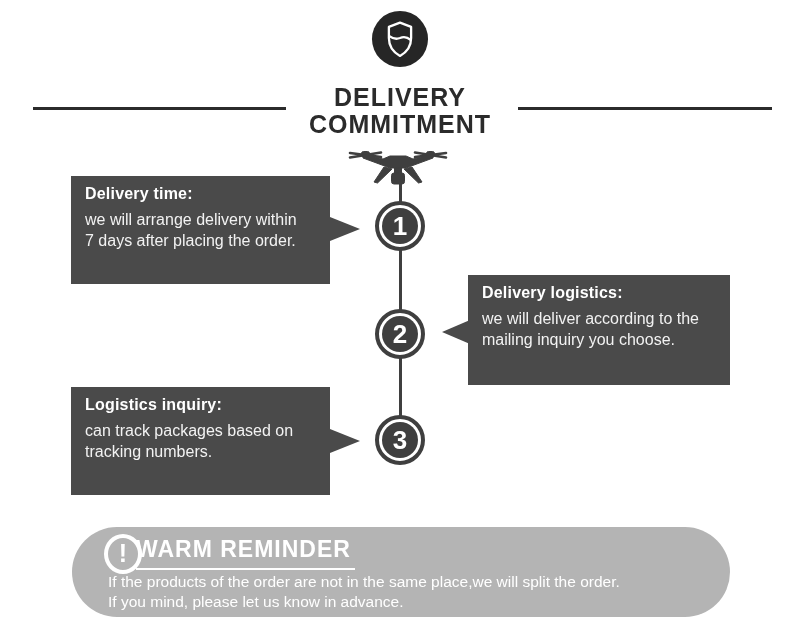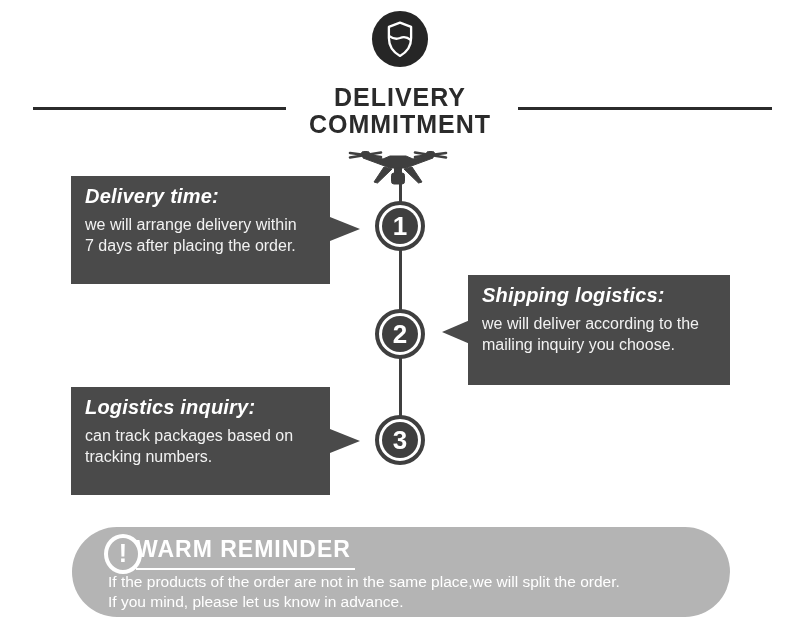--- a/index.html
+++ b/index.html
@@ -41,21 +41,21 @@
   .circle-2{left:375px;top:309px;}
   .circle-3{left:375px;top:415px;}
   
   .step-box{
     position:absolute;background:var(--dark-box,#4a4a4a);
     color:#fff;padding:9px 14px;box-sizing:border-box;
   }
   .box-1{left:71px;top:176px;width:259px;height:108px;}
   .box-2{left:468px;top:275px;width:262px;height:110px;}
   .box-3{left:71px;top:387px;width:259px;height:108px;}
-  .step-title{font-size:20px;font-weight:bold;margin:0 0 7px 0;letter-spacing:.2px;font-style:italic;}
+  .step-title{font-size:16px;font-weight:bold;margin:0 0 7px 0;letter-spacing:.2px;}
   .step-desc{font-size:16px;line-height:20.5px;color:var(--text-on-dark,#f2f2f2);white-space:nowrap;}
   .arrow{position:absolute;width:0;height:0;}
   .arrow-right{border-top:12px solid transparent;border-bottom:12px solid transparent;border-left:30px solid var(--dark-box,#4a4a4a);}
   .arrow-left{border-top:12px solid transparent;border-bottom:12px solid transparent;border-right:28px solid var(--dark-box,#4a4a4a);}
   .arrow-1{left:330px;top:217px;}
   .arrow-2{left:442px;top:320px;}
   .arrow-3{left:330px;top:429px;}
   
   .reminder{
     position:absolute;left:72px;top:527px;width:658px;height:90px;
@@ -131,21 +131,21 @@
   </div>
 
   <div class="step-box box-1">
     <div class="step-title">Delivery time:</div>
     <div class="step-desc">we will arrange delivery within</div>
     <div class="step-desc">7 days after placing the order.</div>
   </div>
   <div class="arrow arrow-right arrow-1"></div>
 
   <div class="step-box box-2">
-    <div class="step-title">Shipping logistics:</div>
+    <div class="step-title">Delivery logistics:</div>
     <div class="step-desc">we will deliver according to the</div>
     <div class="step-desc">mailing inquiry you choose.</div>
   </div>
   <div class="arrow arrow-left arrow-2"></div>
 
   <div class="step-box box-3">
     <div class="step-title">Logistics inquiry:</div>
     <div class="step-desc">can track packages based on</div>
     <div class="step-desc">tracking numbers.</div>
   </div>

